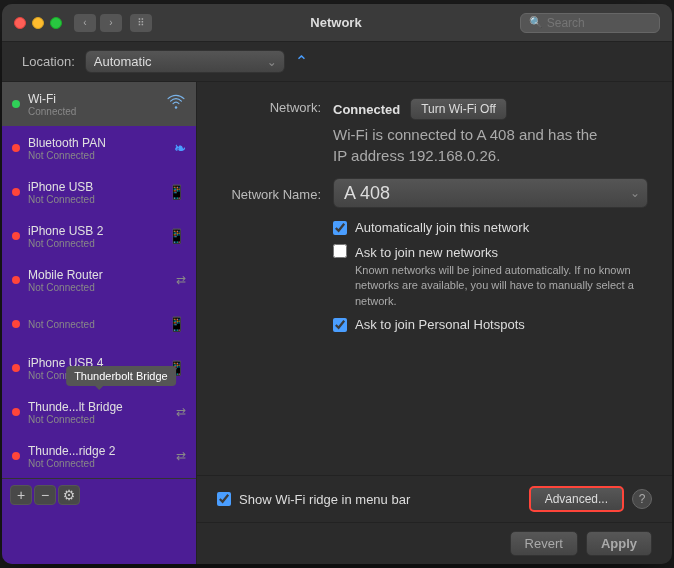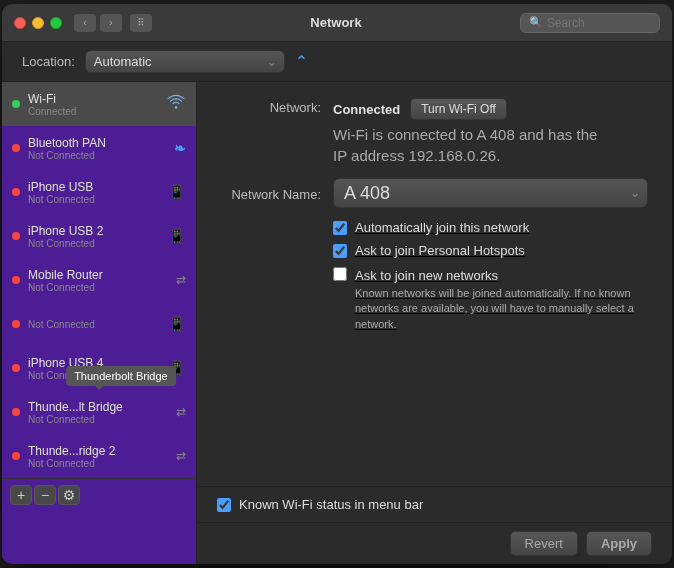--- a/index.html
+++ b/index.html
@@ -299,21 +299,20 @@
       transform: translateY(-50%);
       color: #888;
       pointer-events: none;
       font-size: 12px;
     }
     .checkboxes-section {
       display: flex;
       flex-direction: column;
       gap: 8px;
       margin-left: 112px;
-      text-decoration: underline;
     }
     .checkbox-row {
       display: flex;
       align-items: flex-start;
       gap: 8px;
     }
     .checkbox-row input[type="checkbox"] {
       accent-color: #4a9eff;
       width: 14px;
       height: 14px;
@@ -603,37 +602,41 @@
             </select>
           </div>
         </div>
 
         <div class="checkboxes-section">
           <div class="checkbox-row">
             <input type="checkbox" id="auto-join" checked="" style="">
             <label for="auto-join" class="checkbox-label">Automatically join this network</label>
           </div>
           <div class="checkbox-row">
-            <input type="checkbox" id="personal-hotspot" checked="" style="">
-            <label for="personal-hotspot" class="checkbox-label">Ask to join Personal Hotspots</label>
-          </div>
-          <div class="checkbox-row">
             <input type="checkbox" id="new-networks" style="">
             <div>
               <label for="new-networks" class="checkbox-label">Ask to join new networks</label>
               <div class="checkbox-desc">Known networks will be joined automatically. If no known networks are available, you will have to manually select a network.</div>
             </div>
           </div>
+          <div class="checkbox-row">
+            <input type="checkbox" id="personal-hotspot" checked="" style="">
+            <label for="personal-hotspot" class="checkbox-label">Ask to join Personal Hotspots</label>
+          </div>
         </div>
       </div>
 
       <div class="bottom-bar">
         <div class="show-wifi-row">
           <input type="checkbox" id="show-wifi" checked="" style="">
-          <label for="show-wifi" class="show-wifi-label">Known Wi-Fi status in menu bar</label>
+          <label for="show-wifi" class="show-wifi-label">Show Wi-Fi ridge in menu bar</label>
+        </div>
+        <div class="bottom-right">
+          <button class="advanced-btn">Advanced...</button>
+          <div class="help-btn">?</div>
         </div>
       </div>
 
       <div class="footer-buttons">
         <button class="revert-btn">Revert</button>
         <button class="apply-btn">Apply</button>
       </div>
     </div>
   </div>
 </div>

